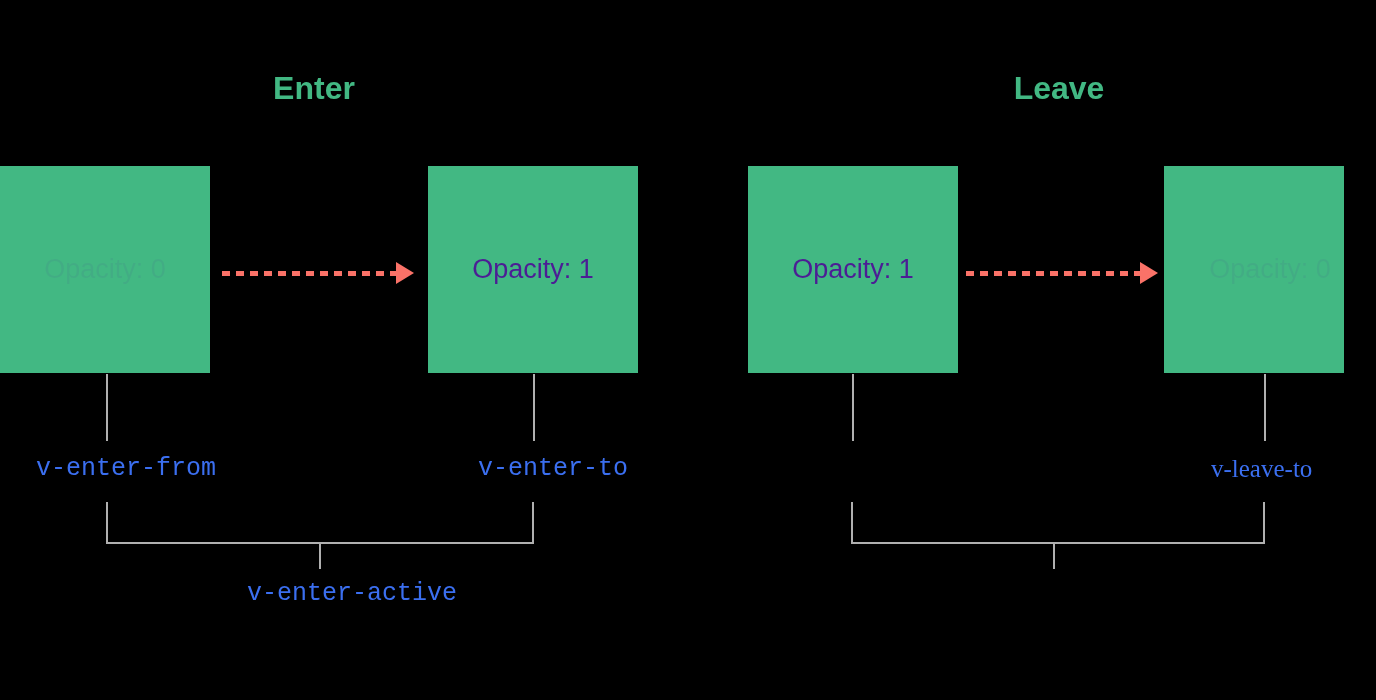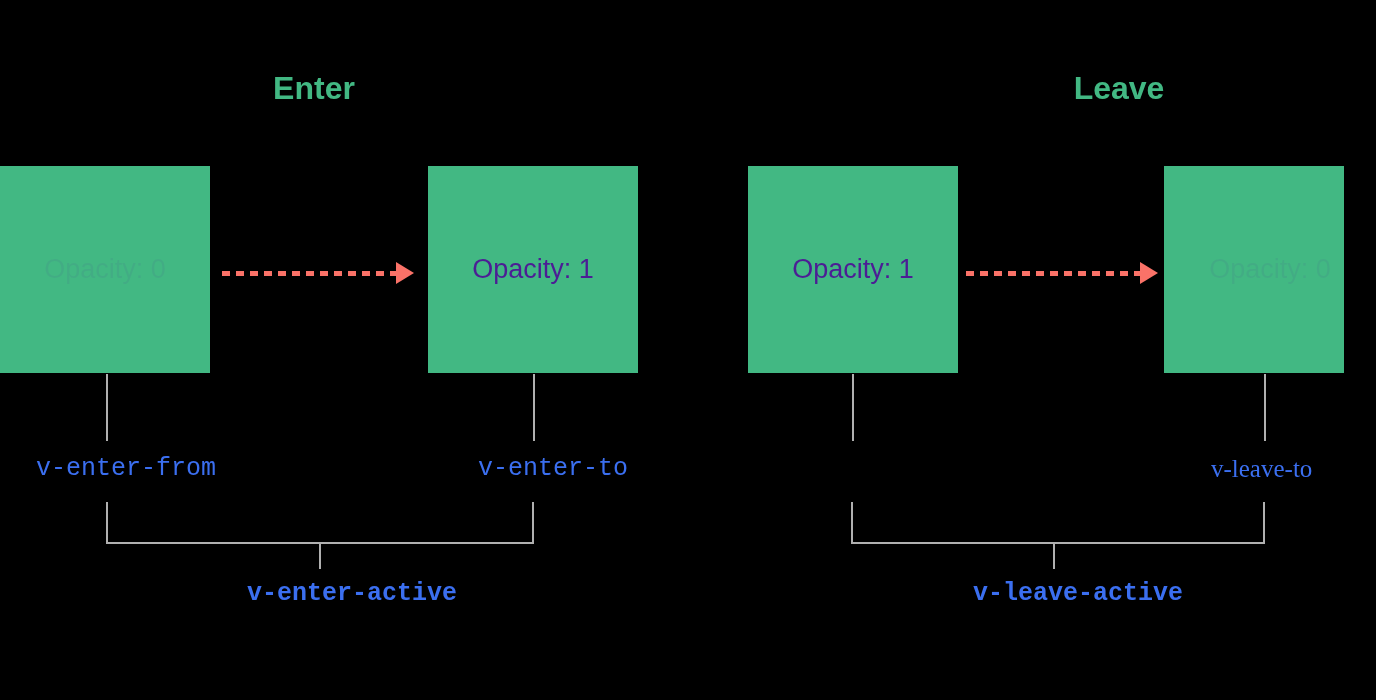--- a/index.html
+++ b/index.html
@@ -83,21 +83,20 @@
     position: absolute;
     font-family: "Liberation Mono", "DejaVu Sans Mono", monospace;
     font-size: 25px;
     line-height: 1;
     color: #3B6FF0;
     white-space: nowrap;
     margin-left: 26px;
   }
   .class-label.center {
     transform: translateX(-50%);
-    font-weight: bold;
   }
 
   
   .bracket {
     position: absolute;
     border-left: 2px solid #B0B0B0;
     border-right: 2px solid #B0B0B0;
     border-bottom: 2px solid #B0B0B0;
     border-top: 0;
     box-sizing: border-box;
@@ -126,21 +125,21 @@
   <div class="stem" style="left:106px; top:374px; height:67px;"></div>
   <div class="stem" style="left:533px; top:374px; height:67px;"></div>
 
   <div class="class-label" style="left:10px; top:456px;">v-enter-from</div>
   <div class="class-label" style="left:452px; top:456px;">v-enter-to</div>
 
   <div class="bracket" style="left:106px; top:502px; width:428px; height:42px;"></div>
   <div class="stem" style="left:319px; top:543px; height:26px;"></div>
   <div class="class-label center" style="left:326px; top:581px;">v-enter-active</div>
 
-  <div class="section-title" style="left:1119px; top:72px;">Leave</div>
+  <div class="section-title" style="left:1059px; top:72px;">Leave</div>
 
   <div class="state-box" style="left:748px; top:166px; width:210px; height:207px;">
     <span class="state-box-label">Opacity: 1</span>
   </div>
 
   <div class="arrow" style="left:966px; top:262px; width:192px;">
     <div class="arrow-line"></div>
     <div class="arrow-head"></div>
   </div>
 
@@ -148,15 +147,14 @@
     <span class="state-box-label">Opacity: 0</span>
   </div>
 
   <div class="stem" style="left:852px; top:374px; height:67px;"></div>
   <div class="stem" style="left:1264px; top:374px; height:67px;"></div>
 
   <div class="class-label" style="left:1185px; top:456px;font-family:Liberation Serif, serif;">v-leave-to</div>
 
   <div class="bracket" style="left:851px; top:502px; width:414px; height:42px;"></div>
   <div class="stem" style="left:1053px; top:543px; height:26px;"></div>
-  <div class="class-label center" style="left:1052px; top:581px;">v-leave-active</div>
 
 </div>
 
 </body></html>

